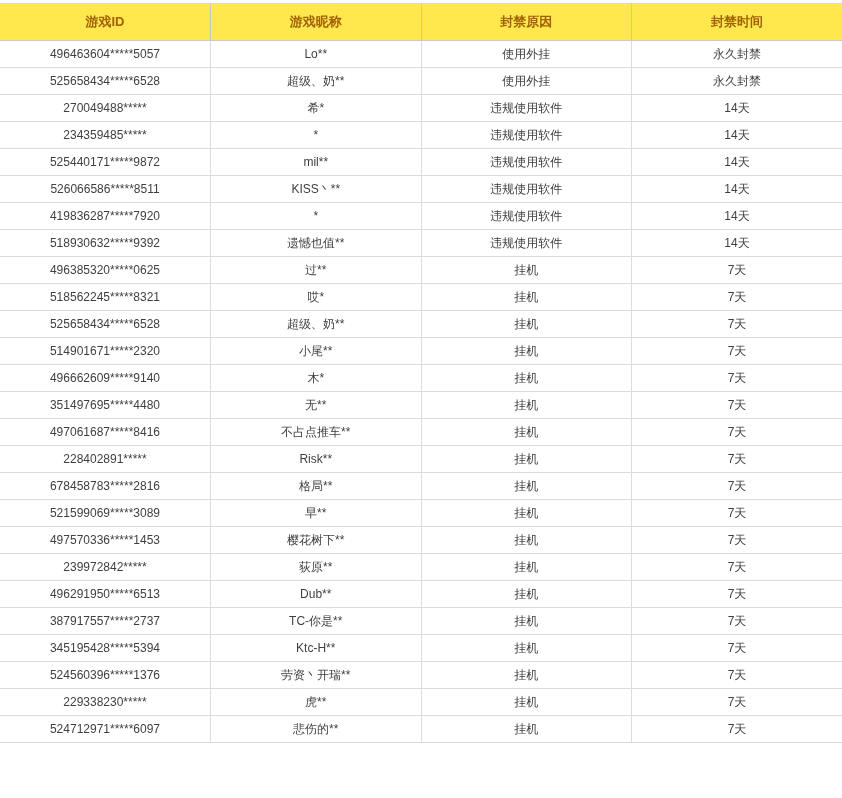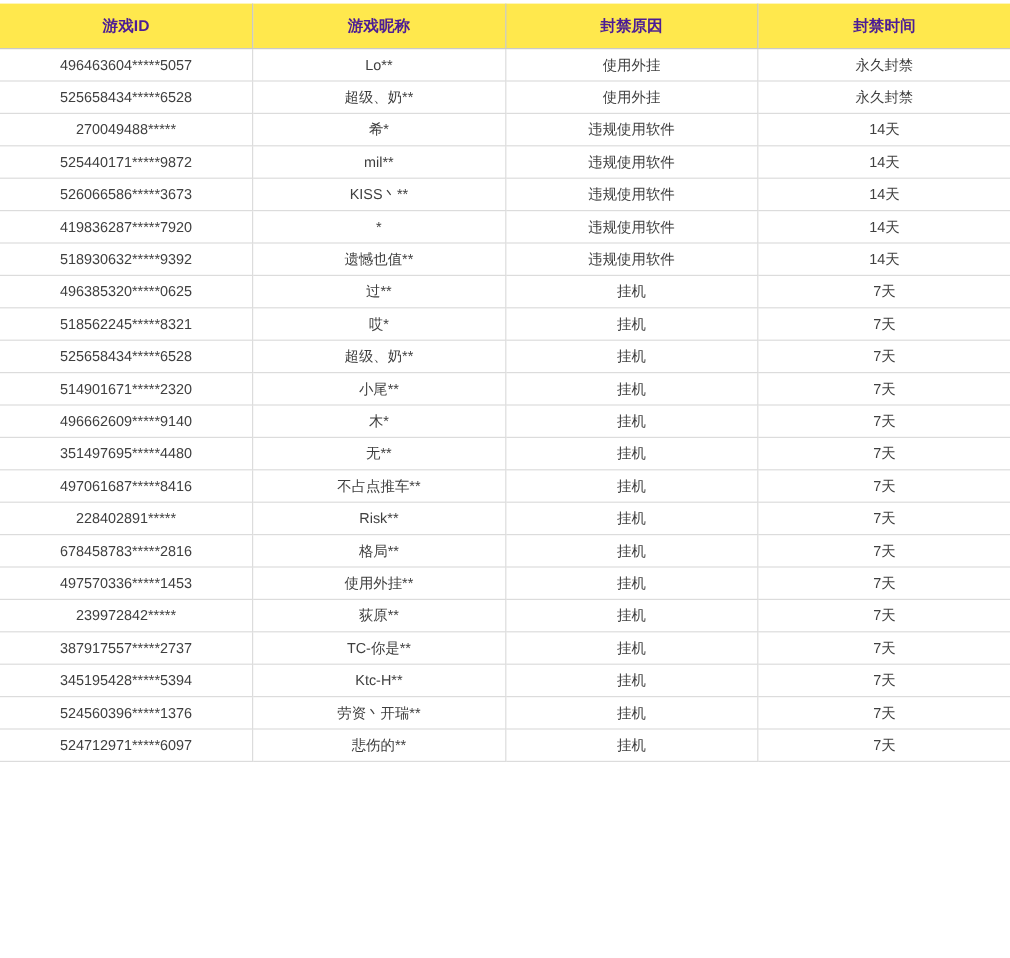--- a/index.html
+++ b/index.html
@@ -18,21 +18,21 @@
     width: 842px;
     border-collapse: collapse;
     table-layout: fixed;
     margin-top: 3px;
   }
   table.ban-table th {
     background: #FFE84D;
     height: 37px;
     font-size: 13px;
     font-weight: bold;
-    color: #4c1d95;
+    color: #a16207;
     text-align: center;
     vertical-align: middle;
     border-right: 1px solid #c9c9c9;
     border-bottom: 1px solid #c9c9c9;
     padding: 0;
   }
   table.ban-table th:last-child {
     border-right: none;
   }
   table.ban-table td {
@@ -78,27 +78,33 @@
           <td>使用外挂</td>
           <td>永久封禁</td>
         </tr>
         <tr>
           <td>270049488*****</td>
           <td>希*</td>
           <td>违规使用软件</td>
           <td>14天</td>
         </tr>
         <tr>
+          <td>234359485*****</td>
+          <td>*</td>
+          <td>违规使用软件</td>
+          <td>14天</td>
+        </tr>
+        <tr>
           <td>525440171*****9872</td>
           <td>mil**</td>
           <td>违规使用软件</td>
           <td>14天</td>
         </tr>
         <tr>
-          <td>526066586*****3673</td>
+          <td>526066586*****8511</td>
           <td>KISS丶**</td>
           <td>违规使用软件</td>
           <td>14天</td>
         </tr>
         <tr>
           <td>419836287*****7920</td>
           <td>*</td>
           <td>违规使用软件</td>
           <td>14天</td>
         </tr>
@@ -156,46 +162,64 @@
           <td>挂机</td>
           <td>7天</td>
         </tr>
         <tr>
           <td>678458783*****2816</td>
           <td>格局**</td>
           <td>挂机</td>
           <td>7天</td>
         </tr>
         <tr>
+          <td>521599069*****3089</td>
+          <td>早**</td>
+          <td>挂机</td>
+          <td>7天</td>
+        </tr>
+        <tr>
           <td>497570336*****1453</td>
-          <td>使用外挂**</td>
+          <td>樱花树下**</td>
           <td>挂机</td>
           <td>7天</td>
         </tr>
         <tr>
           <td>239972842*****</td>
           <td>荻原**</td>
           <td>挂机</td>
           <td>7天</td>
         </tr>
         <tr>
+          <td>496291950*****6513</td>
+          <td>Dub**</td>
+          <td>挂机</td>
+          <td>7天</td>
+        </tr>
+        <tr>
           <td>387917557*****2737</td>
           <td>TC-你是**</td>
           <td>挂机</td>
           <td>7天</td>
         </tr>
         <tr>
           <td>345195428*****5394</td>
           <td>Ktc-H**</td>
           <td>挂机</td>
           <td>7天</td>
         </tr>
         <tr>
           <td>524560396*****1376</td>
           <td>劳资丶开瑞**</td>
+          <td>挂机</td>
+          <td>7天</td>
+        </tr>
+        <tr>
+          <td>229338230*****</td>
+          <td>虎**</td>
           <td>挂机</td>
           <td>7天</td>
         </tr>
         <tr>
           <td>524712971*****6097</td>
           <td>悲伤的**</td>
           <td>挂机</td>
           <td>7天</td>
         </tr>
       </tbody>

